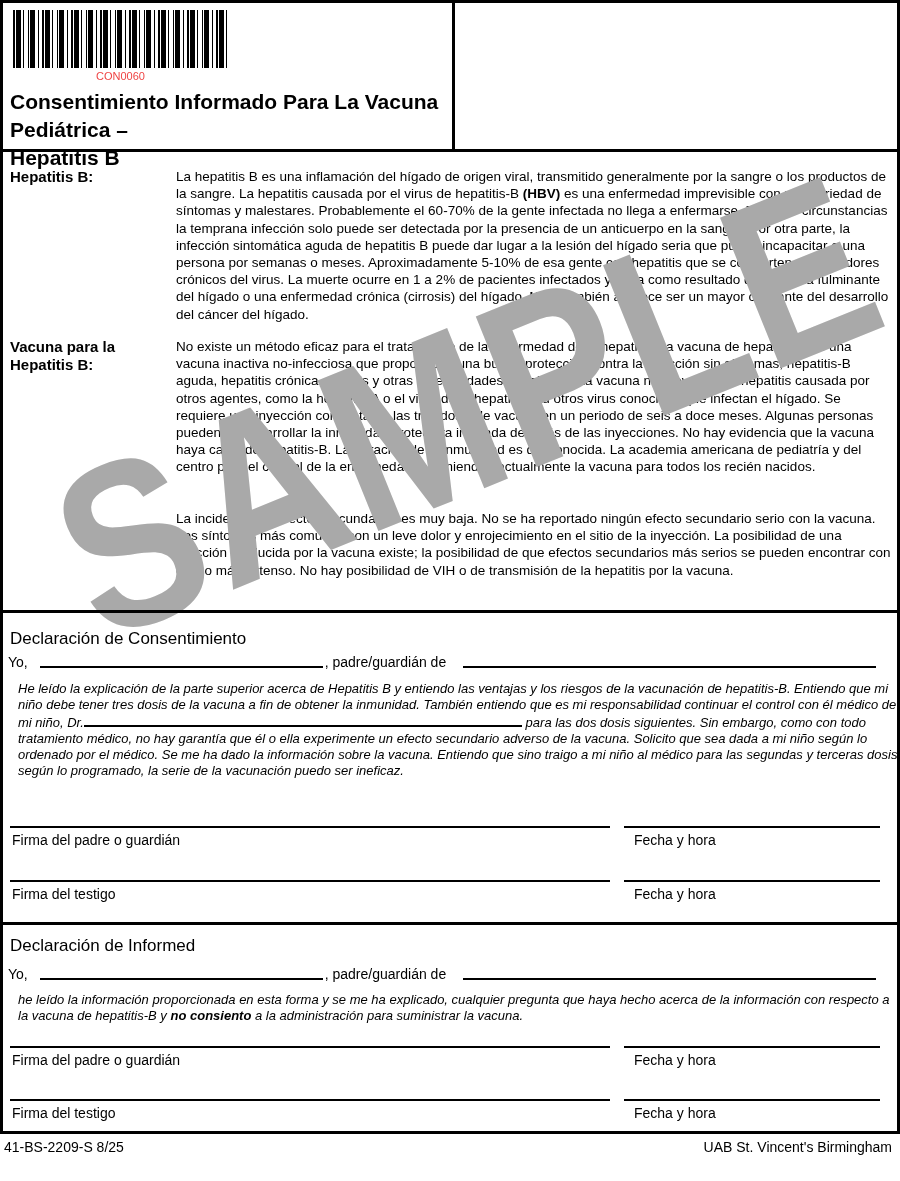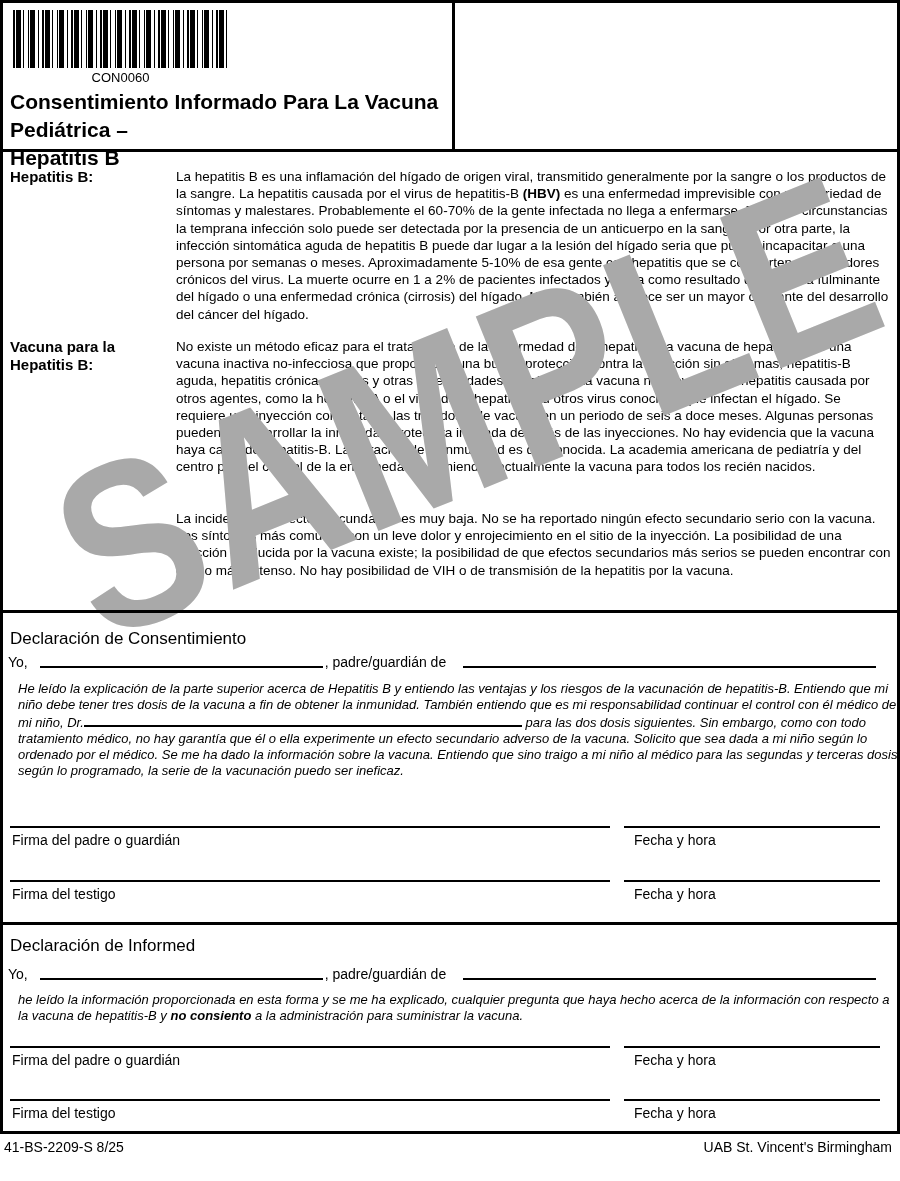--- a/index.html
+++ b/index.html
@@ -10,21 +10,21 @@
   .outer-border{position:absolute;top:0;left:0;width:894px;height:1128px;border:3px solid #000;z-index:6;pointer-events:none;}
   .rule{position:absolute;left:0;width:900px;height:3px;background:#000;z-index:6;}
   .header-vline{position:absolute;left:452px;top:0;width:3px;height:150px;background:#000;z-index:6;}
 
   .barcode{
     position:absolute;left:13px;top:10px;width:215px;height:58px;
     background:repeating-linear-gradient(90deg,
       #000 0 2px,#fff 2px 3px,#000 3px 8px,#fff 8px 10px,#000 10px 11px,#fff 11px 15px,
       #000 15px 16px,#fff 16px 17px,#000 17px 22px,#fff 22px 25px,#000 25px 26px,#fff 26px 29px);
   }
-  .barcode-label{position:absolute;left:13px;top:70px;width:215px;text-align:center;font-size:13px;color:#000000;}
+  .barcode-label{position:absolute;left:13px;top:70px;width:215px;text-align:center;font-size:11px;color:#ef4444;}
   .title{position:absolute;left:10px;top:88px;width:440px;font-weight:bold;font-size:21px;line-height:28px;}
 
   .info-label{position:absolute;left:10px;width:165px;font-weight:bold;font-size:15px;line-height:18px;z-index:1;}
   .info-text{position:absolute;left:176px;width:717px;font-size:13.5px;line-height:17.2px;z-index:1;text-align:left;}
   .info-text b{font-weight:bold;}
 
   .sec-heading{position:absolute;left:10px;font-weight:normal;font-size:17px;z-index:1;}
   .yo-line{position:absolute;left:8px;right:24px;display:flex;align-items:flex-end;font-size:14px;z-index:1;}
   .yo-line .yo{white-space:nowrap;}
   .fill{height:2px;background:#000;margin-bottom:2px;}

